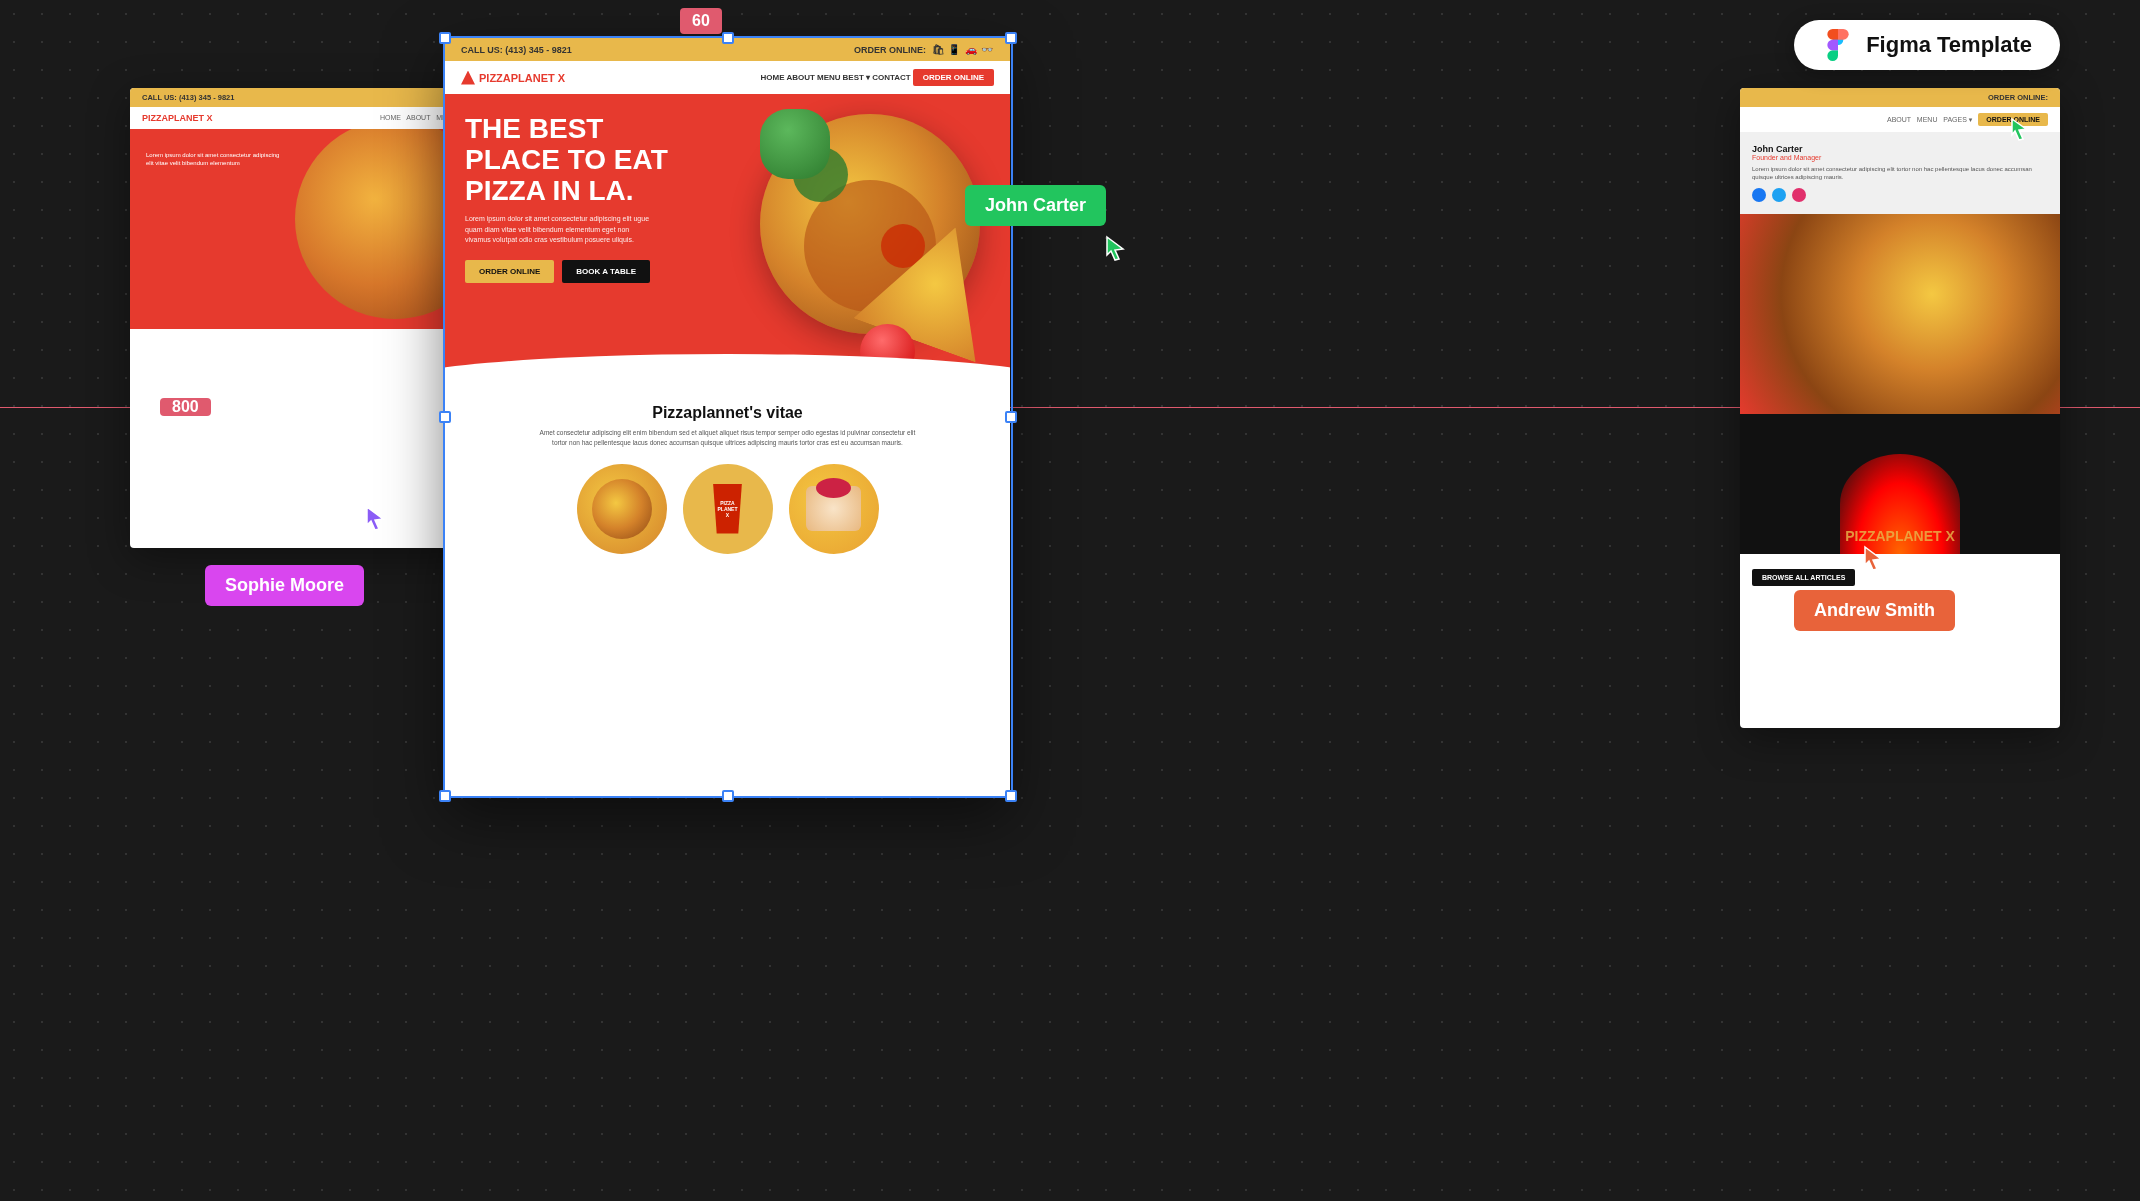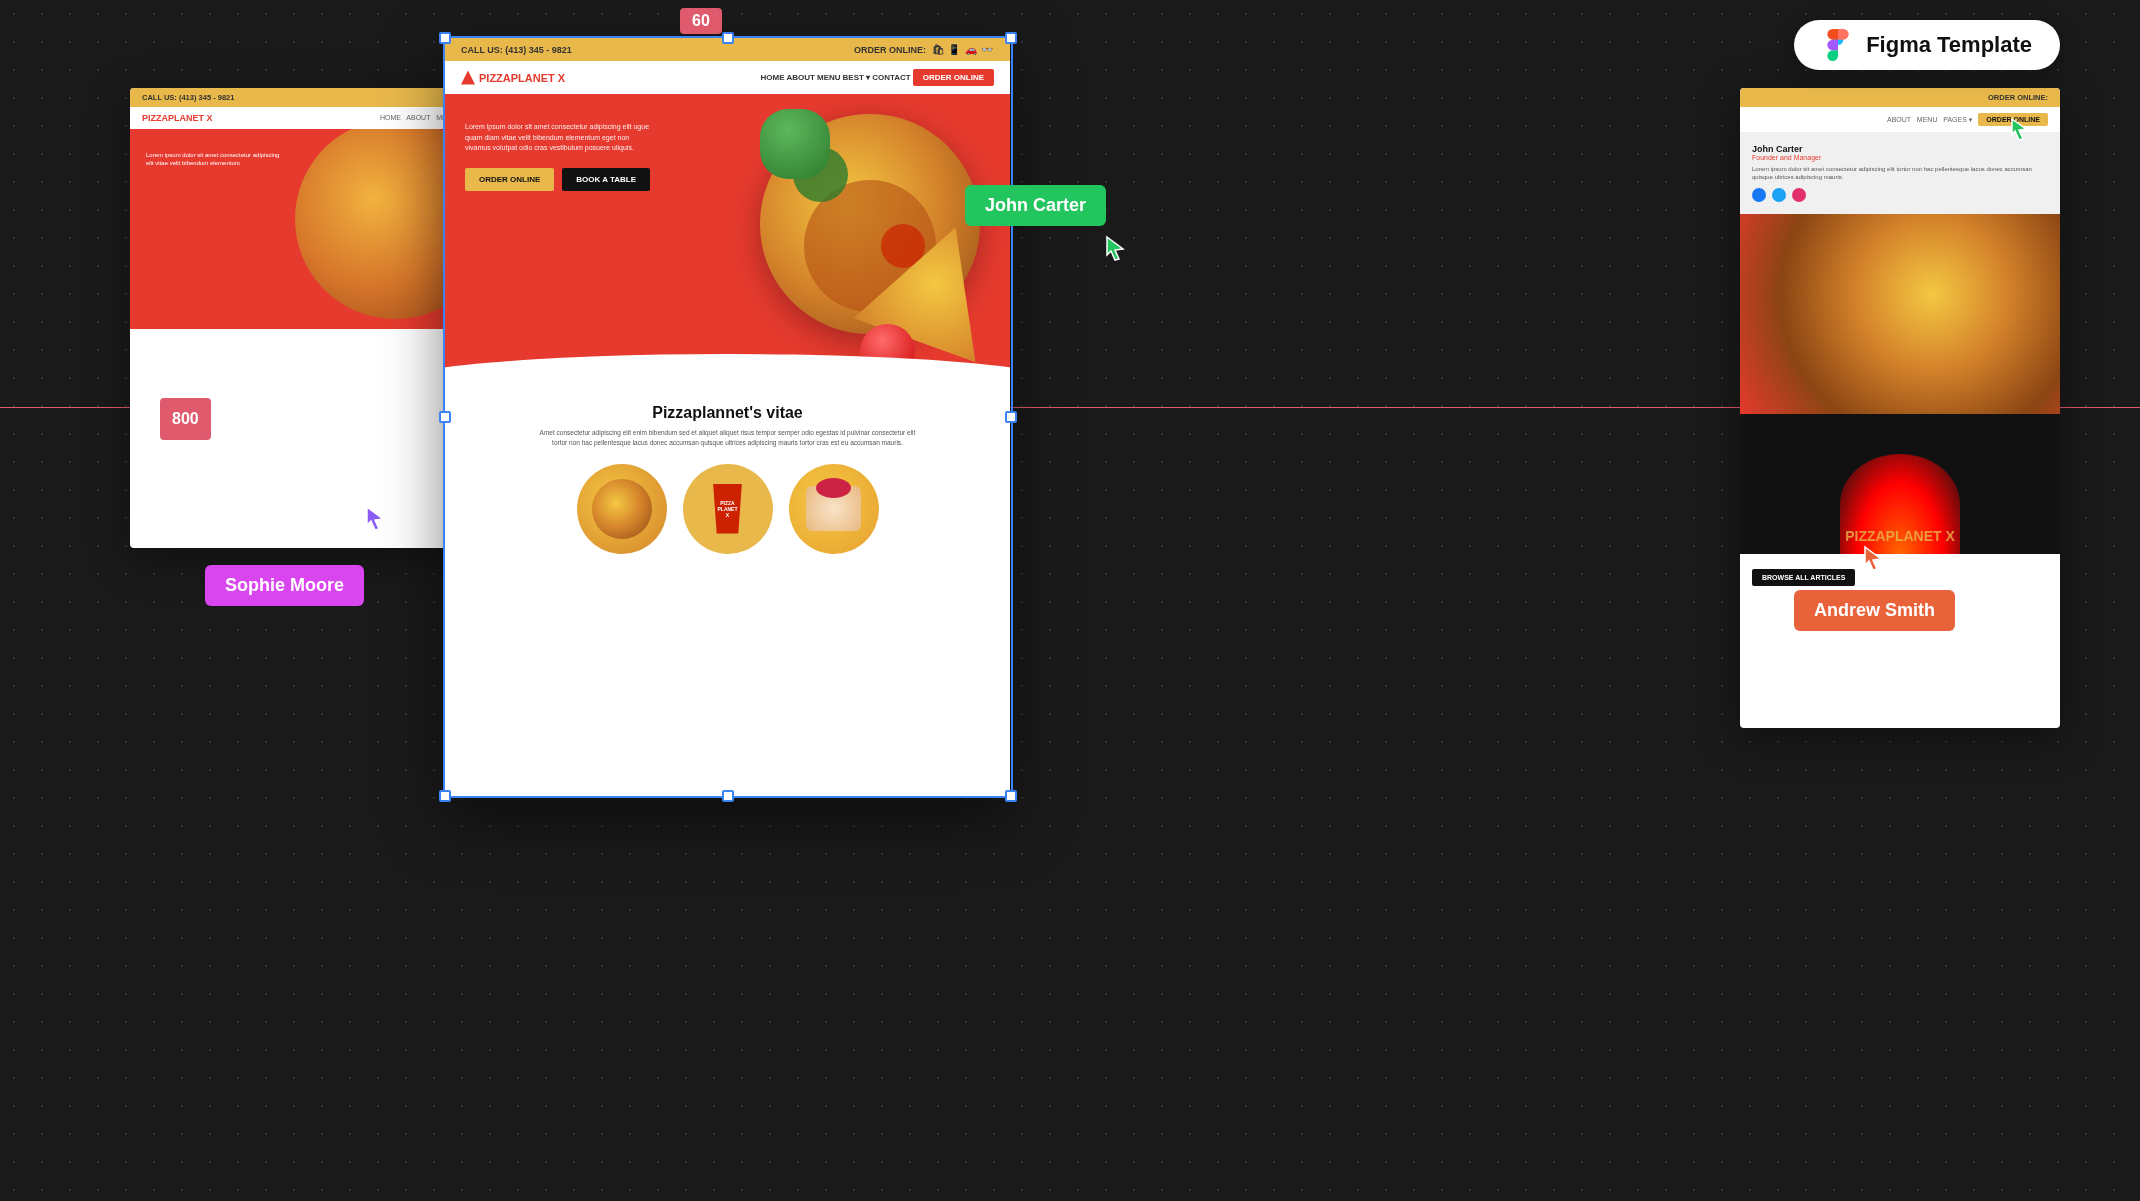--- a/index.html
+++ b/index.html
@@ -53,21 +53,21 @@
       z-index: 200;
     }
     .dim-label-left {
       position: absolute;
       top: 398px;
       left: 160px;
       background: #e05a6e;
       color: white;
       font-size: 16px;
       font-weight: 700;
-      padding: 12px 12px;
+      padding: 0 12px;
       border-radius: 4px;
       z-index: 200;
     }
 
     
     .selection-box {
       position: absolute;
       border: 2px solid #3b82f6;
       z-index: 50;
       pointer-events: none;
@@ -708,20 +708,21 @@
     <div class="pizza-main">
       <div style="position:absolute; top:30%; left:20%; width:60%; height:60%; border-radius:50%; background:rgba(180,80,20,0.6);"></div>
 
       <div style="position:absolute; top:15%; left:15%; width:25%; height:25%; border-radius:50%; background:#2d7a2d; opacity:0.8;"></div>
       <div style="position:absolute; top:50%; left:55%; width:20%; height:20%; border-radius:50%; background:#cc2200; opacity:0.7;"></div>
     </div>
     <div class="pizza-slice"></div>
     <div class="pepper-img"></div>
     <div class="tomato-img"></div>
 
+    <div class="hero-title">THE BEST PLACE TO EAT PIZZA IN LA.</div>
     <div class="hero-desc">Lorem ipsum dolor sit amet consectetur adipiscing elit ugue quam diam vitae velit bibendum elementum eget non vivamus volutpat odio cras vestibulum posuere uliquis.</div>
     <div class="hero-btns">
       <div class="hero-btn-order">ORDER ONLINE</div>
       <div class="hero-btn-table">BOOK A TABLE</div>
     </div>
     <div class="wave-white"></div>
   </div>
 
   <div class="main-menu">
     <div class="menu-title">Pizzaplannet's vitae</div>

